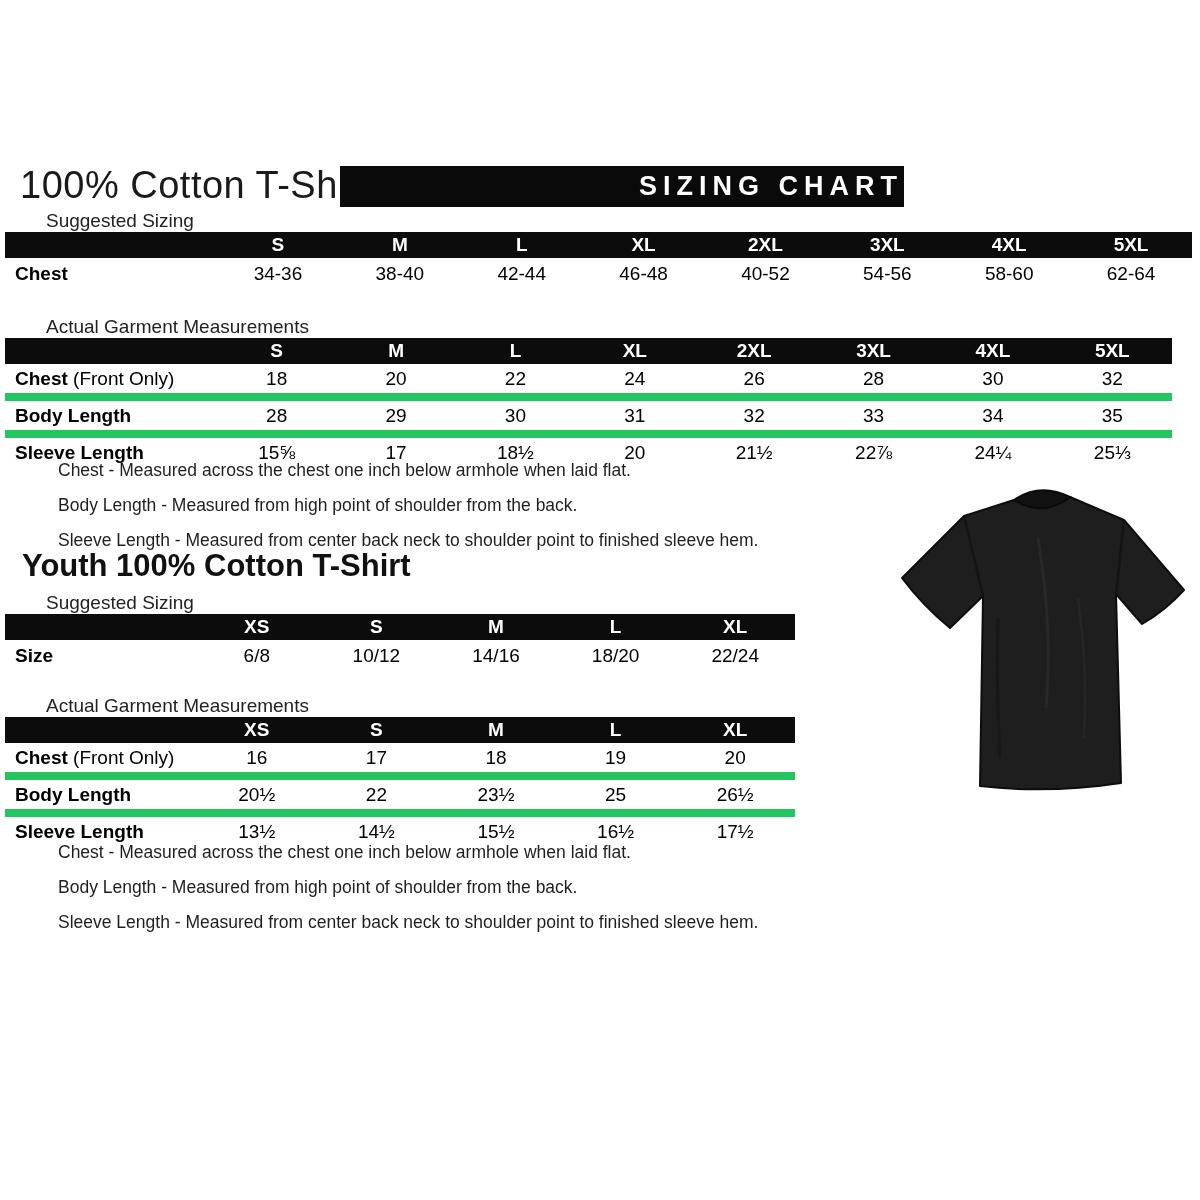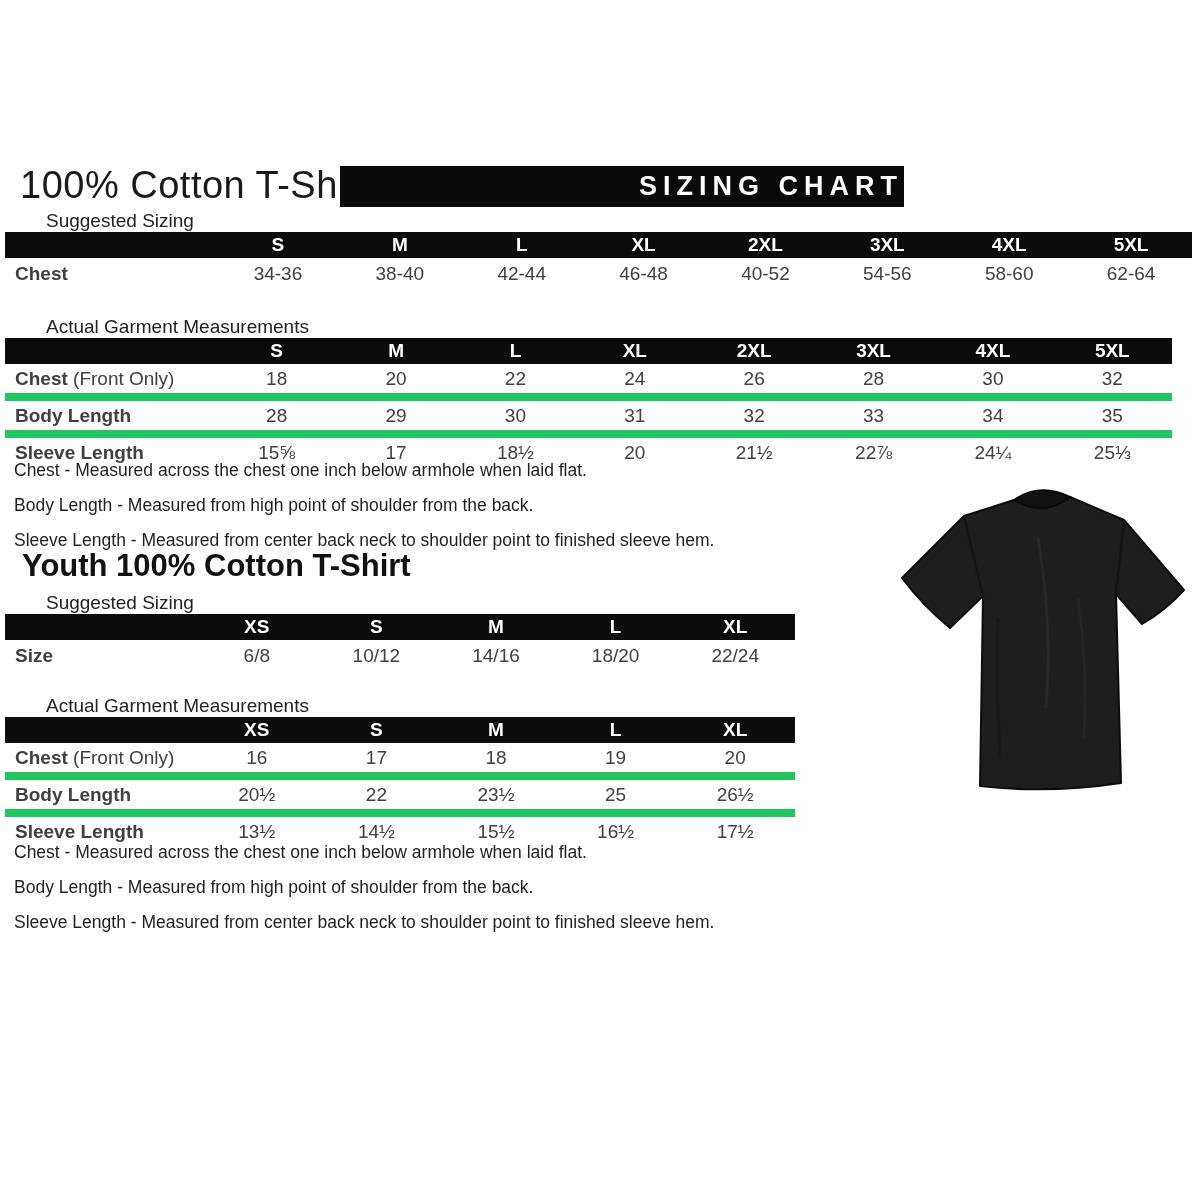--- a/index.html
+++ b/index.html
@@ -14,25 +14,25 @@
     display:flex;align-items:center;justify-content:flex-end;
     box-shadow:0 0 0 1px #0a0a0a;
   }
   .banner span{color:#fff;font-weight:700;font-size:27px;letter-spacing:6px;}
   .sec-label{font-size:19px;color:#222;margin-left:38px;}
   .s-table{left:5px;}
   .t-head{display:grid;background:#0c0c0c;color:#fff;height:26px;align-items:center;}
   .t-hcell{text-align:center;font-weight:700;font-size:19px;}
   .t-row{display:grid;align-items:center;font-size:19px;height:29px;}
   .t-row + .t-row{border-top:8px solid #22c55e;}
-  .t-cell{text-align:center;color:#404040;}
+  .t-cell{text-align:center;color:#000000;}
   .t-label{text-align:left;padding-left:10px;white-space:nowrap;}
   .t-label b{font-weight:700;}
   .suggested .t-row{height:31px;}
-  .notes div{font-size:17.5px;color:#1f1f1f;height:35px;}
+  .notes div{font-size:17.5px;color:#1f1f1f;height:35px;margin-left:44px;}
   .youth-title{left:6px;top:548px;font-size:31px;font-weight:700;color:#111;margin-left:16px;}
   .tshirt{left:888px;top:478px;width:310px;height:336px;}
 </style>
 </head>
 <body>
 
 <div class="sheet">
 
   <div class="abs main-title">100% Cotton T-Shirt</div>
 

